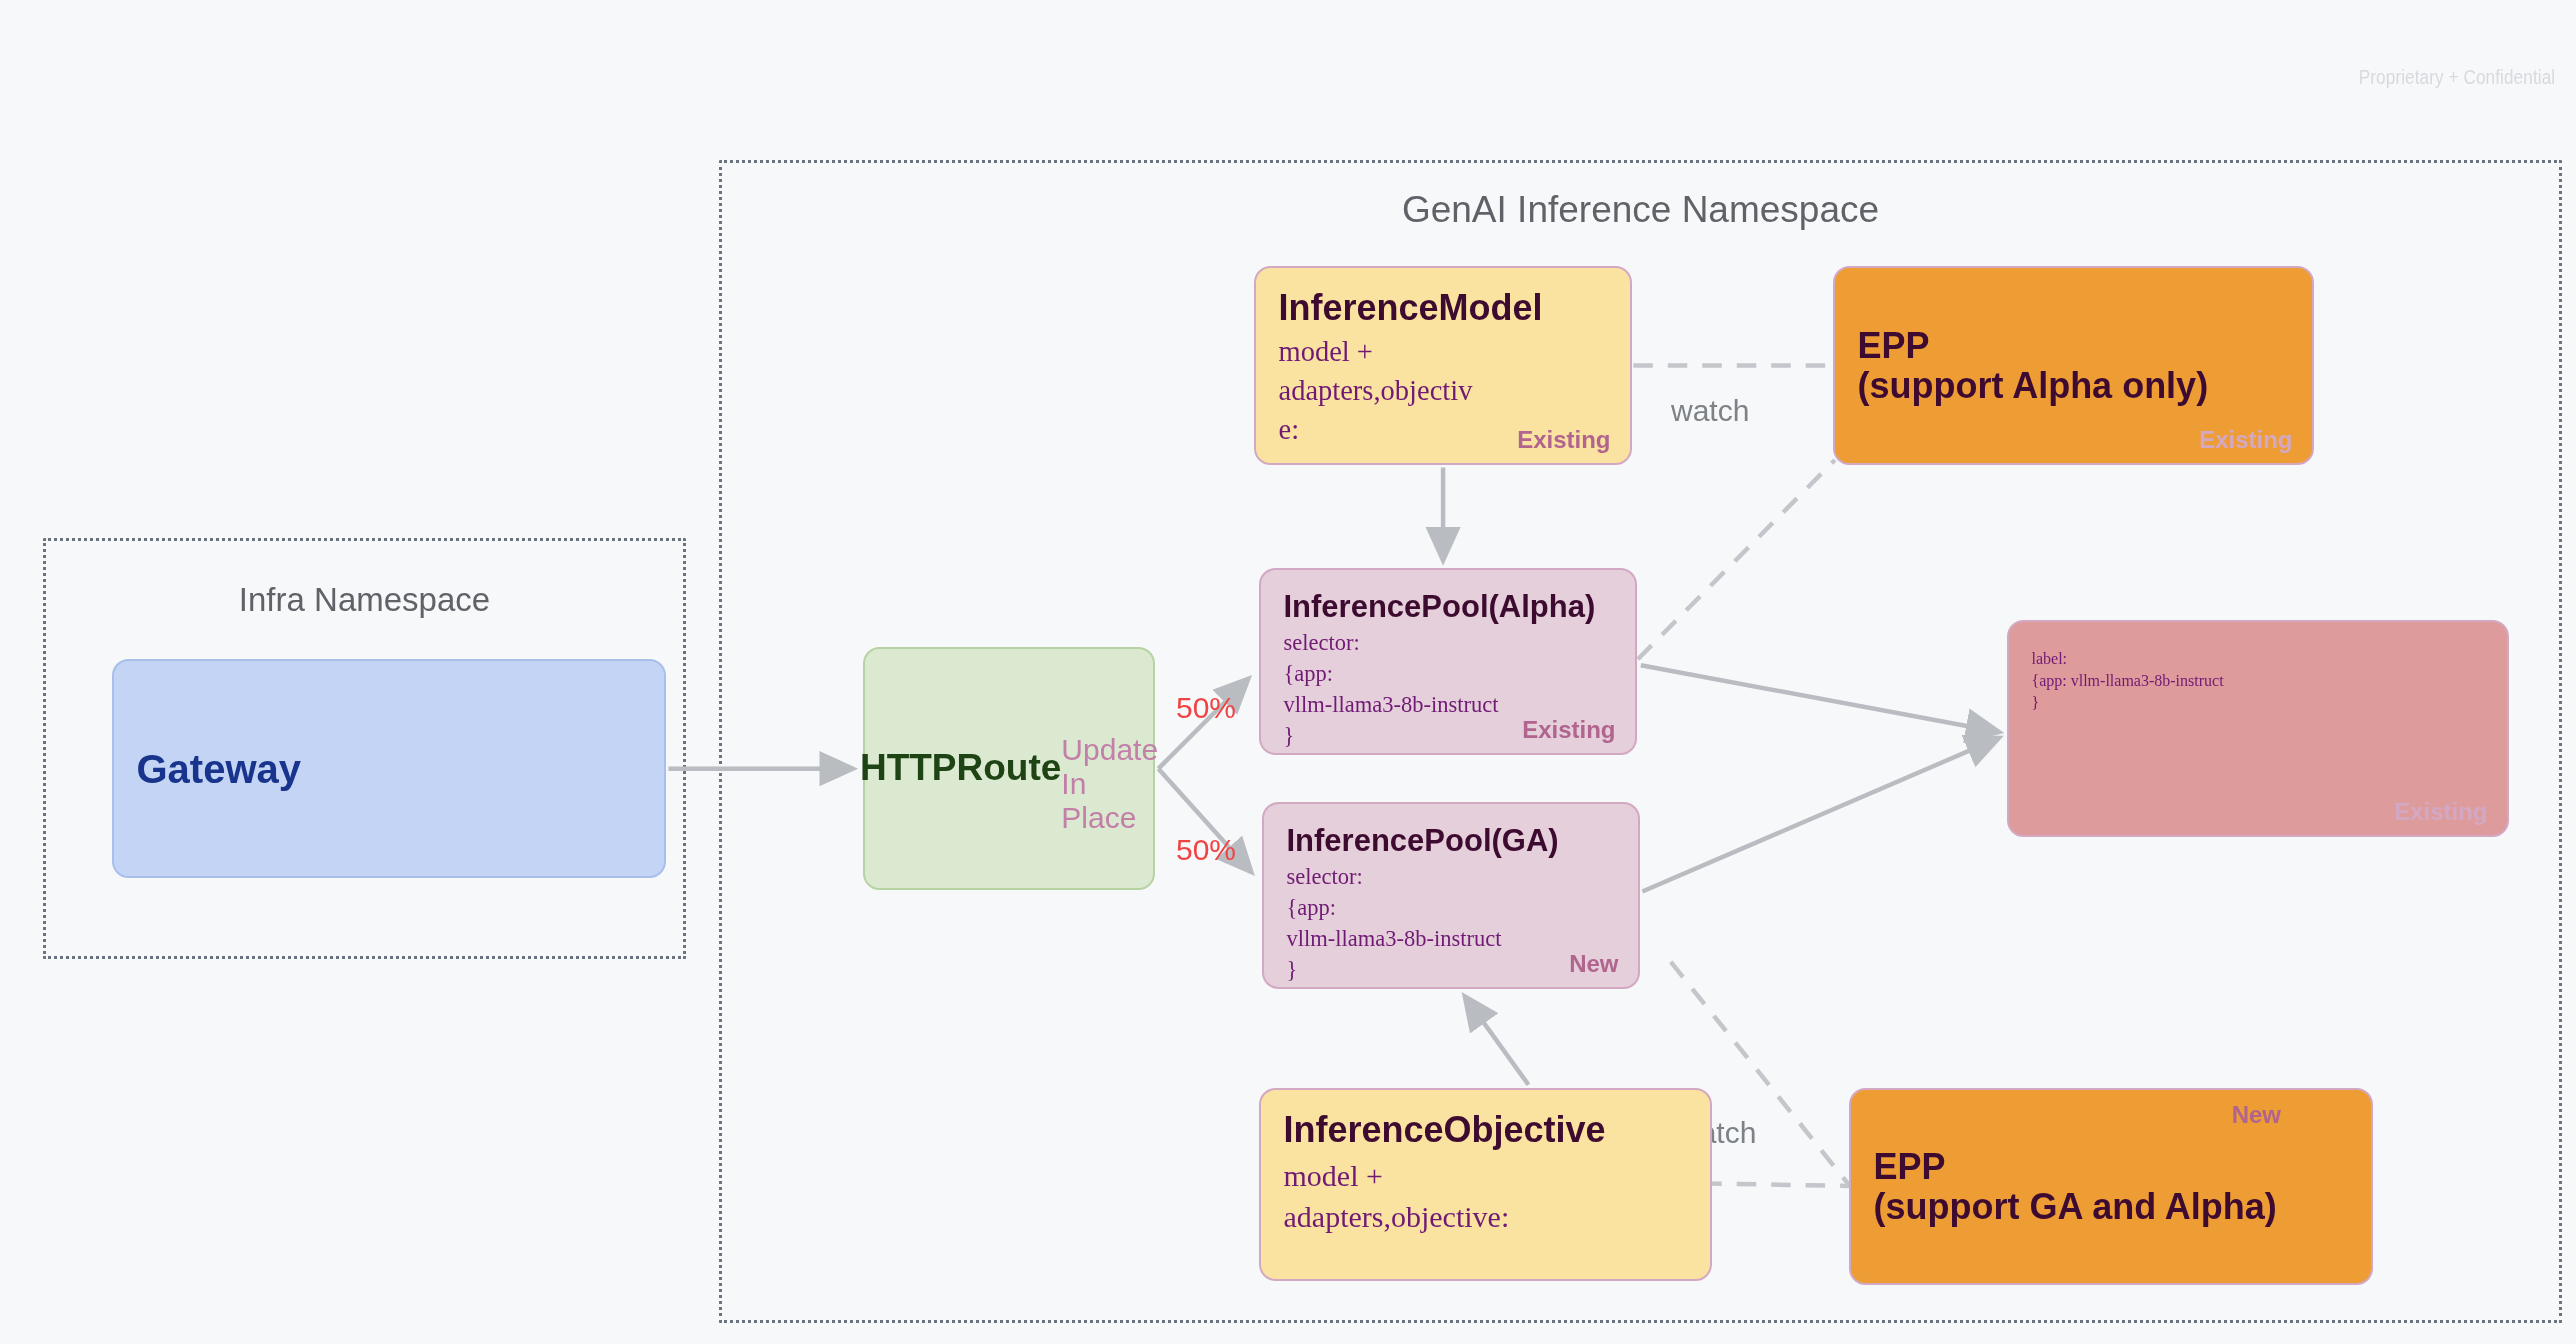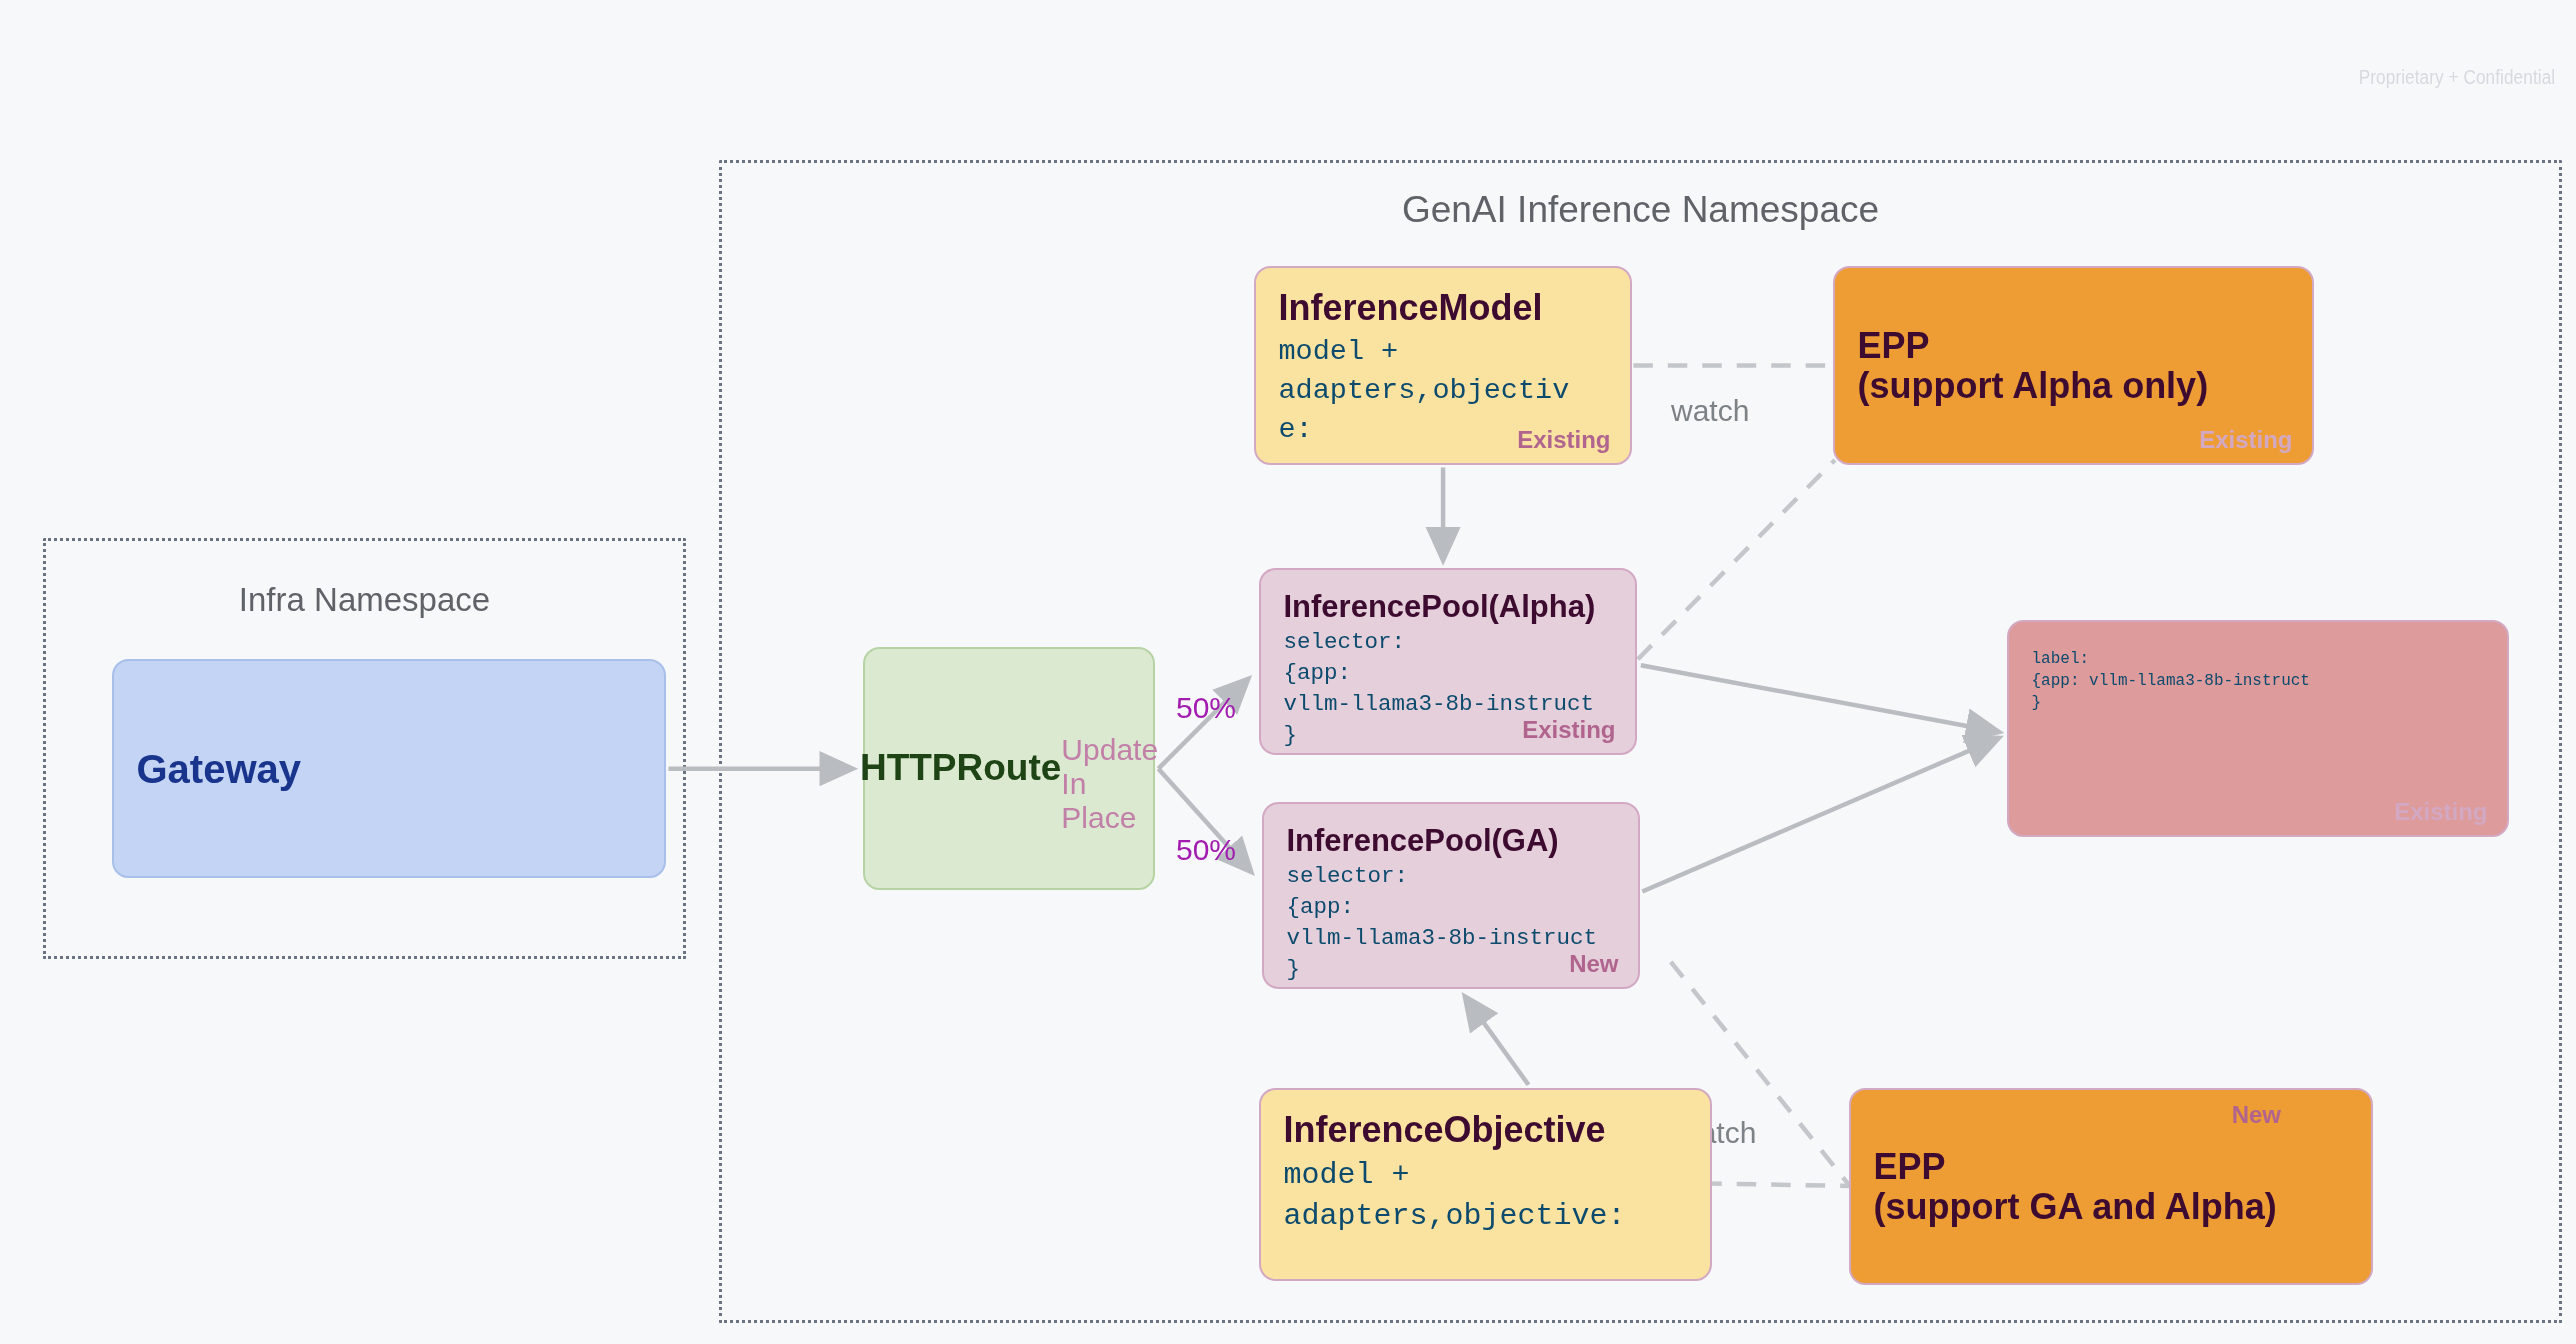--- a/index.html
+++ b/index.html
@@ -32,22 +32,22 @@
   .node{
     position:absolute; box-sizing:border-box;
     border-radius:16.5px;
     border:2.2px solid #D3A8C3;
     padding:19.5px 22.5px;
   }
   .node .title{
     font-weight:bold; color:#3E0B30; line-height:1.1;
   }
   .node .mono{
-    font-family:Liberation Mono, monospace;
-    color:#0c4a6e; line-height:1.38; white-space:pre-wrap;
+    font-family:Liberation Serif, serif;
+    color:#701a75; line-height:1.38; white-space:pre-wrap;
   }
   .tag{
     position:absolute; right:19.5px; bottom:9px;
     font-size:24px; color:#B0648E; white-space:nowrap;font-weight:bold;
   }
   .tag.tr{ top:10.5px; bottom:auto; }
   .tag.faint{ color:#D3A8C3; }
 
   
   #gateway{
@@ -87,21 +87,21 @@
 
   #epp-ga{ left:1849px; top:1088px; width:524px; height:197px; background:#EE9D35;
            display:flex; flex-direction:column; justify-content:center; }
   #epp-ga .title{ font-size:36px; }
 
   #modelserverpods{ left:2007px; top:620px; width:502px; height:217px; background:#DE9B9C; }
   #modelserverpods .title{ font-size:36px; }
   #modelserverpods .mono{ font-size:16px; margin-top:6px; }
 
   .edge-label{
-    position:absolute; font-size:30px; color:#a21caf; white-space:nowrap;
+    position:absolute; font-size:30px; color:#ef4444; white-space:nowrap;
   }
   .edge-label.gray{ color:#7D8287; }
 </style>
 </head>
 <body>
 
 <div id="canvas">
 
   <div class="confidential">Proprietary + Confidential</div>
 

